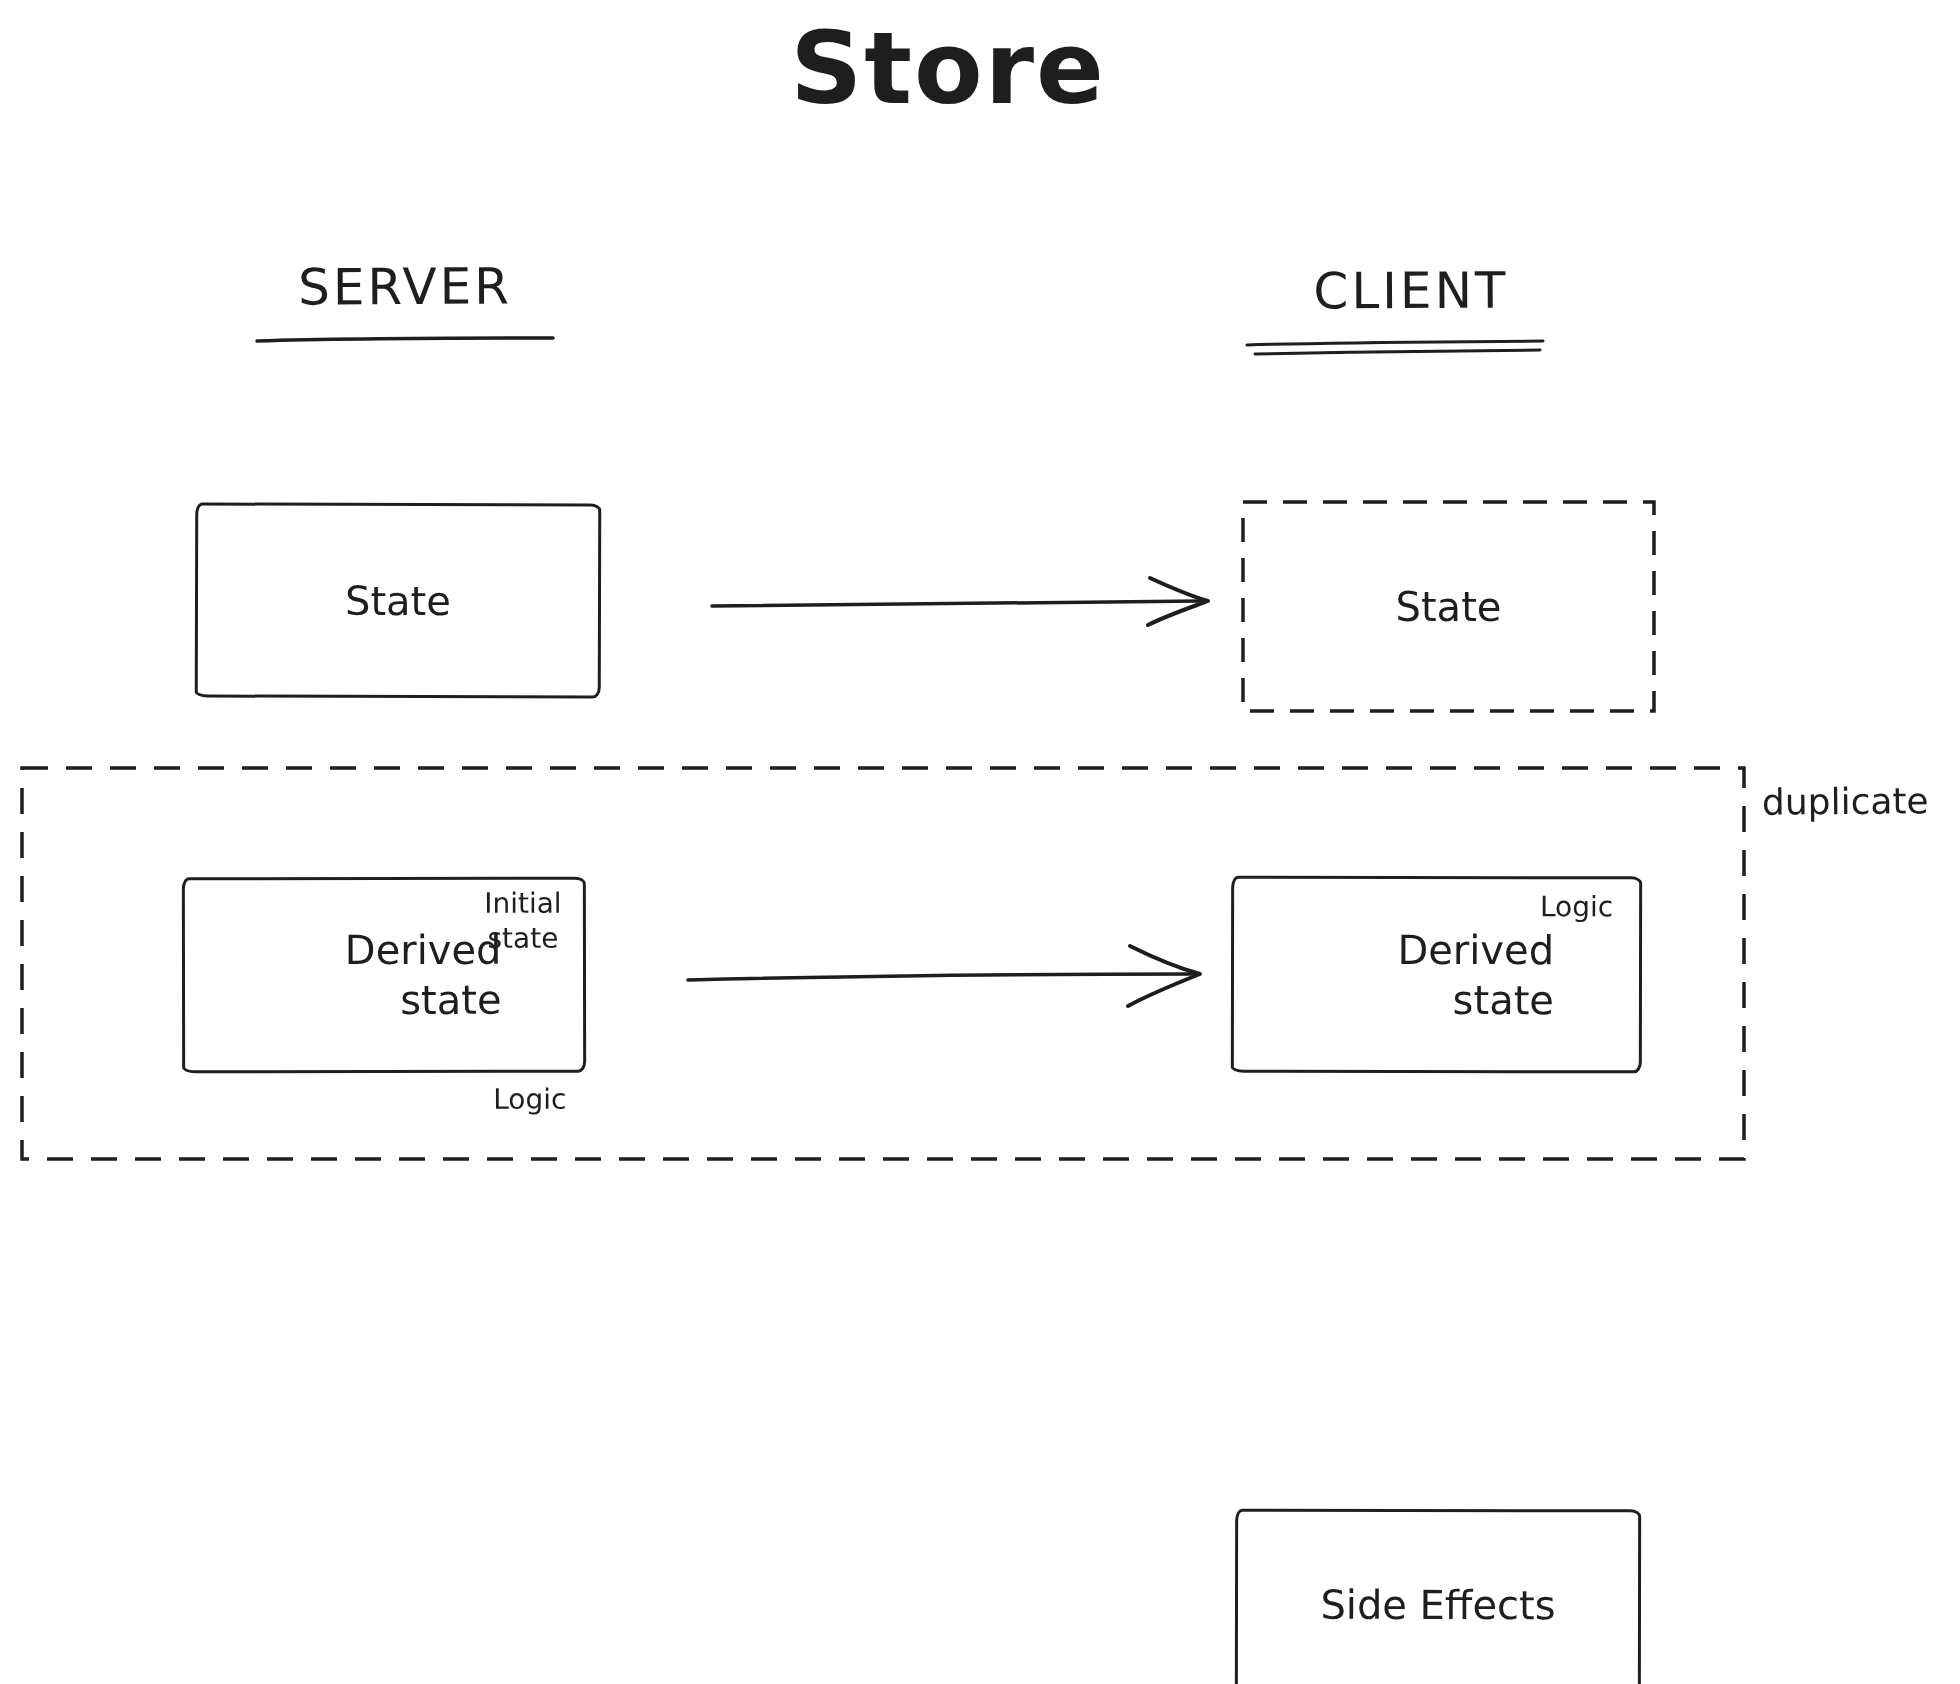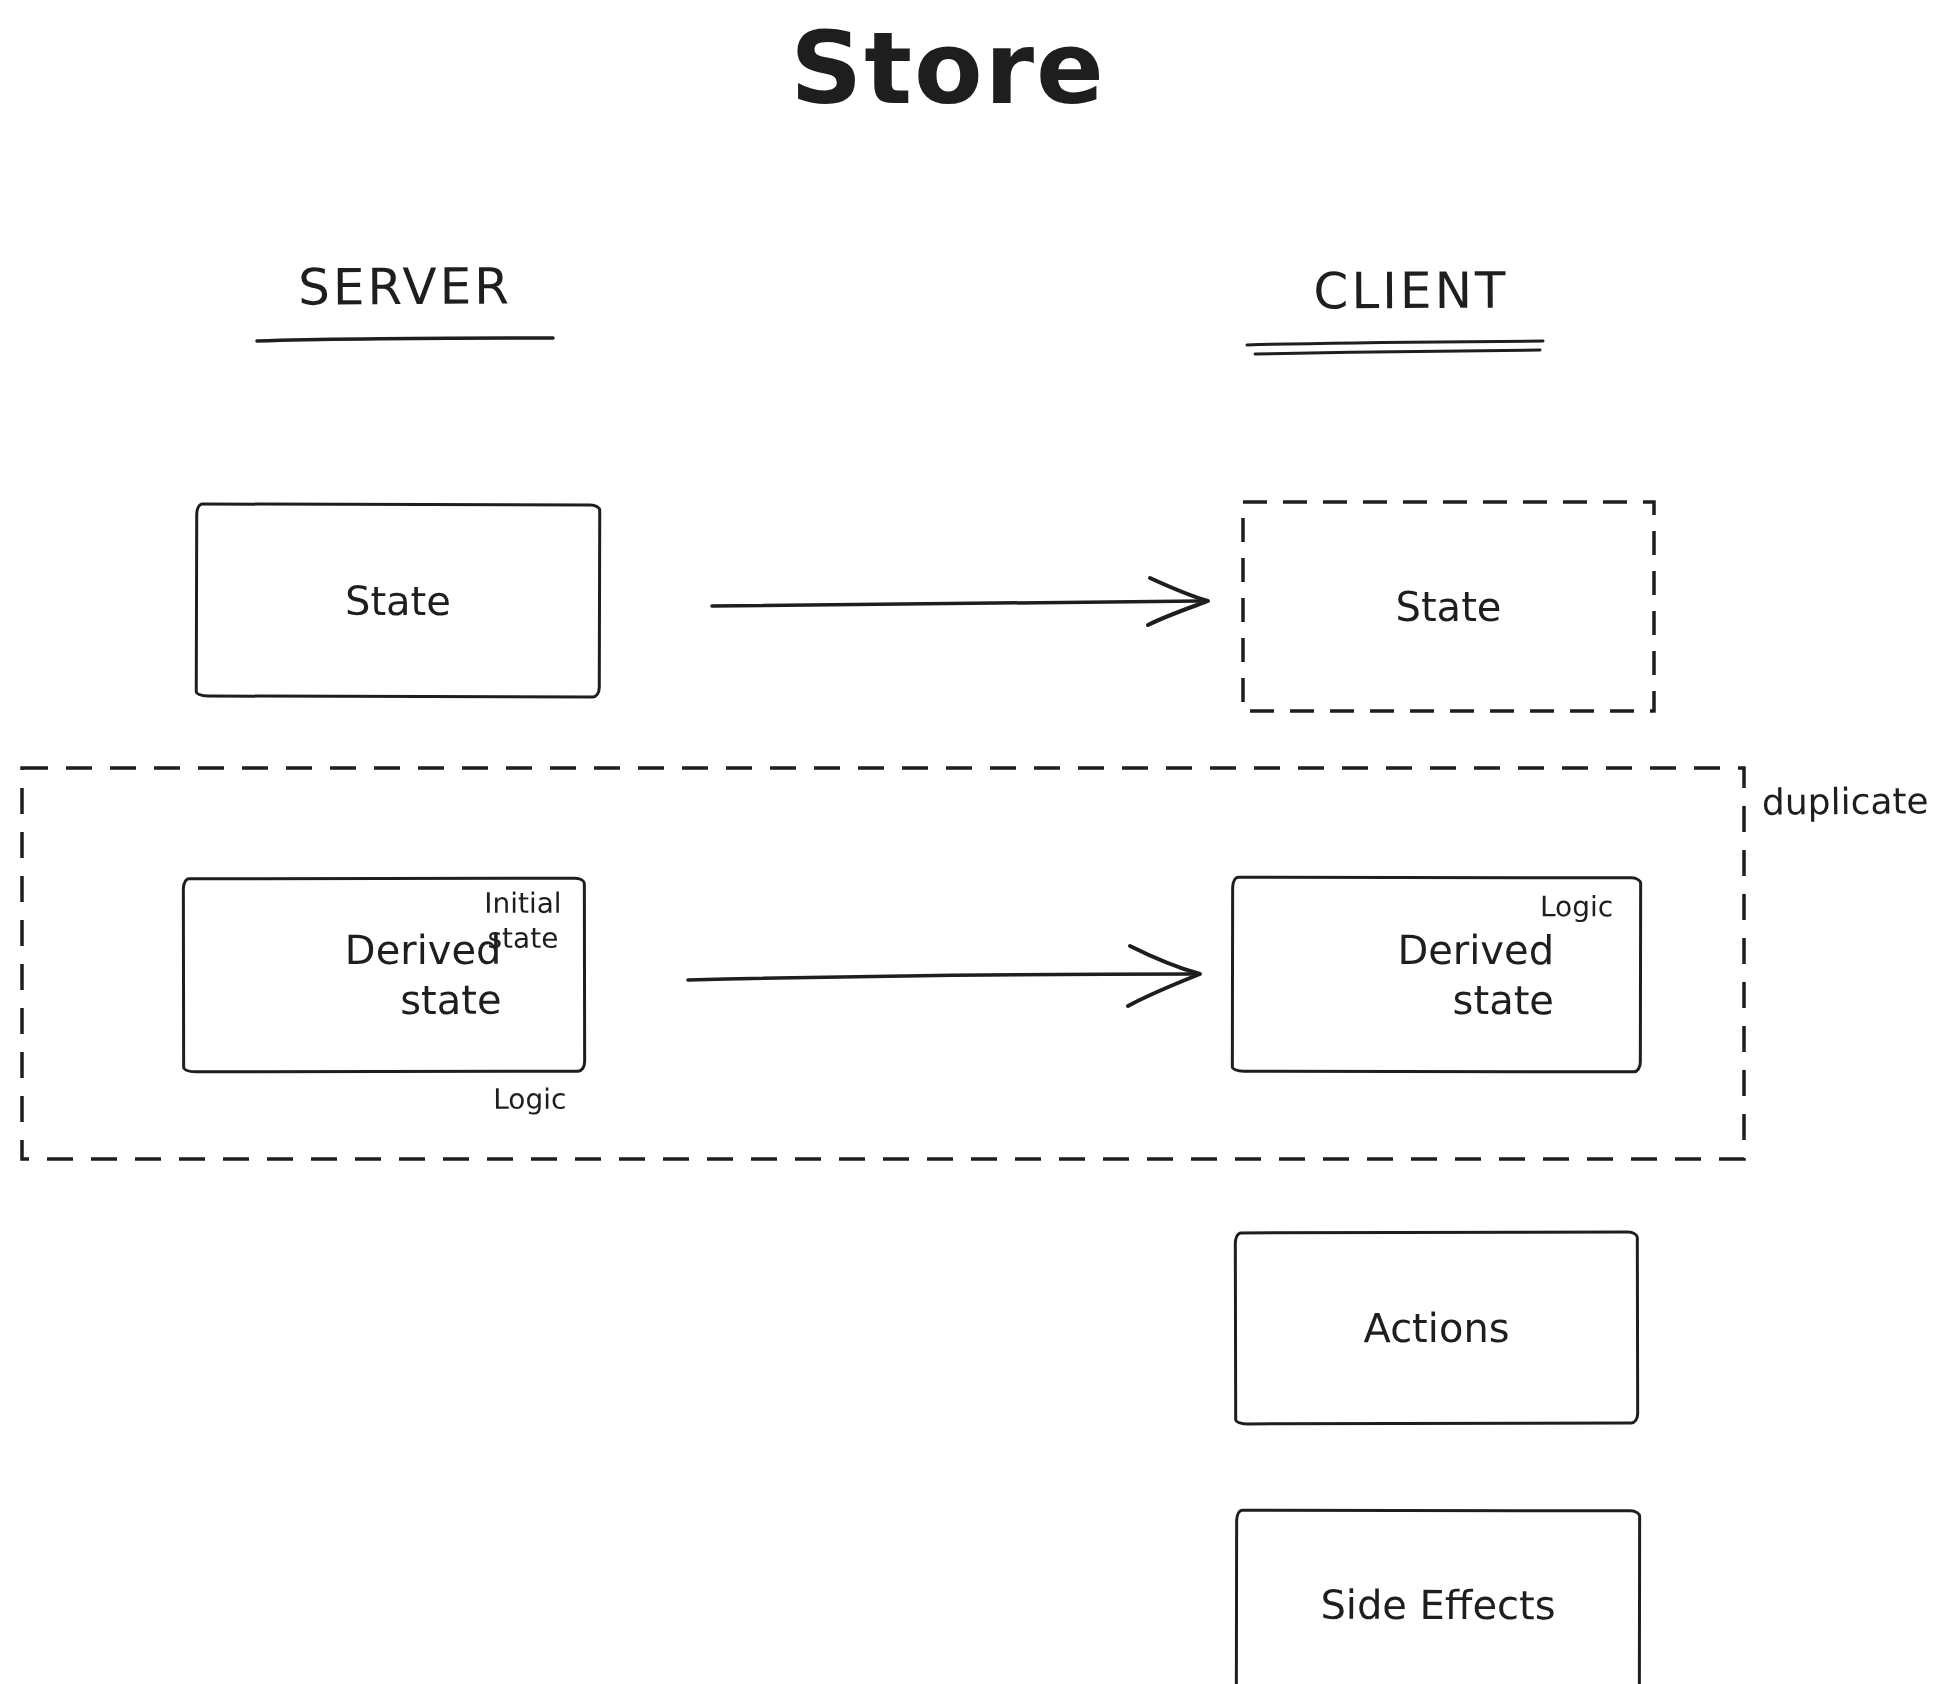--- a/index.html
+++ b/index.html
@@ -134,21 +134,18 @@
     <span class="box-label wrap-label">Derived state</span>
     <span class="note initial-note">Initial state</span>
     <span class="note logic-below">Logic</span>
   </div>
 
   <div class="box solid client-derived">
     <span class="note logic-inside">Logic</span>
     <span class="box-label wrap-label">Derived state</span>
   </div>
 
-  <div class="box solid actions-box">
-    <span class="box-label">Actions</span>
-  </div>
 
   <div class="box solid side-effects-box">
     <span class="box-label">Side Effects</span>
   </div>
 
 </div>
 
 </body></html>

